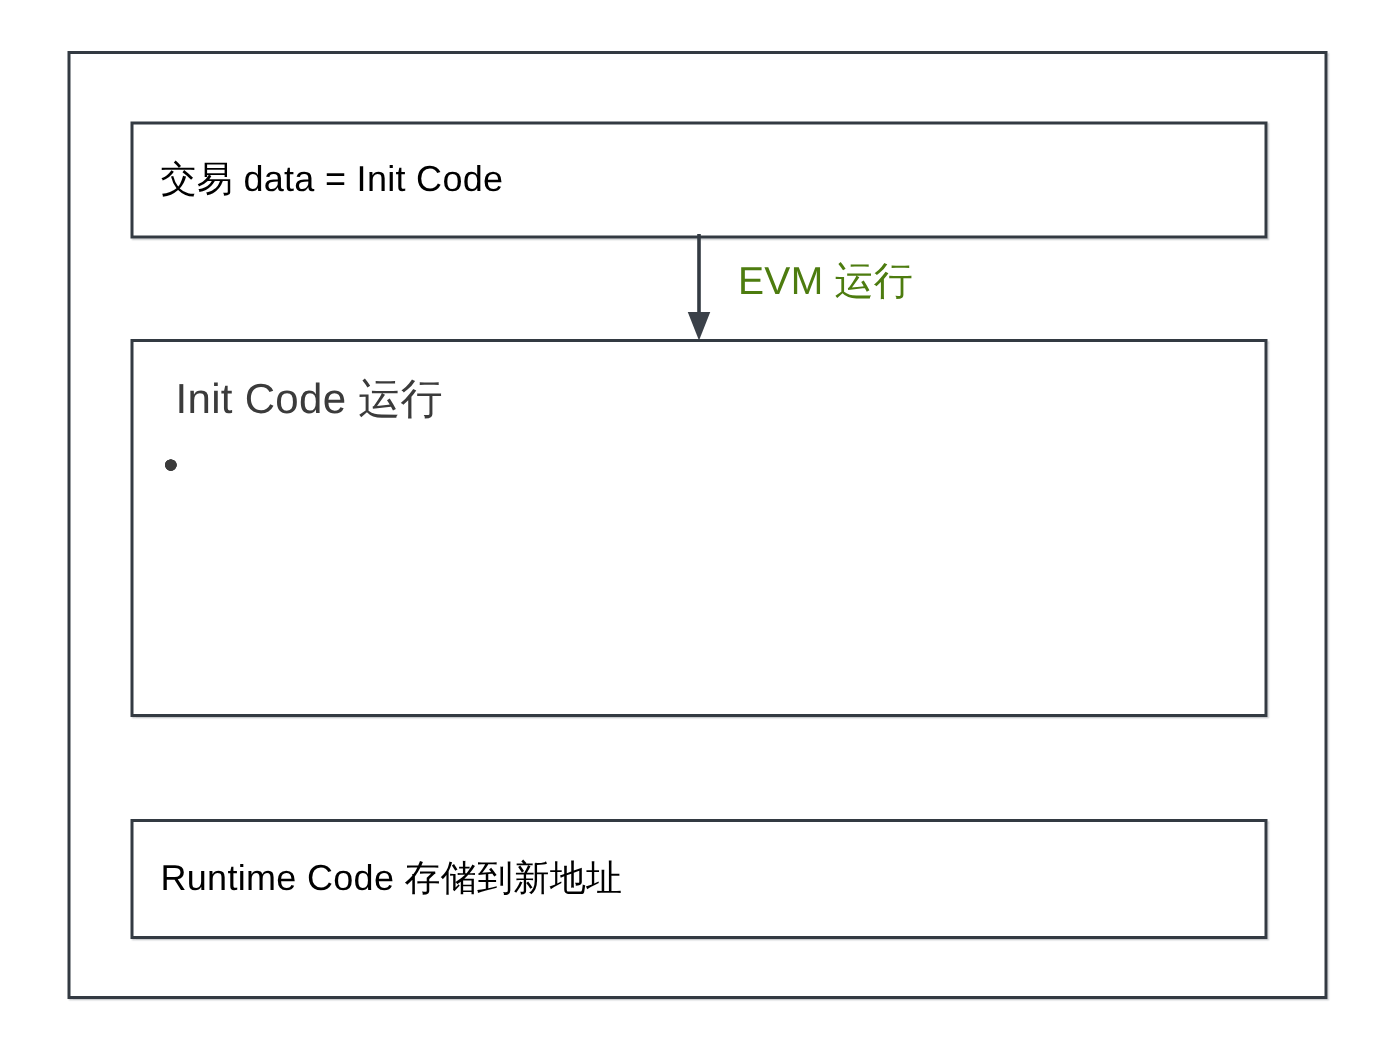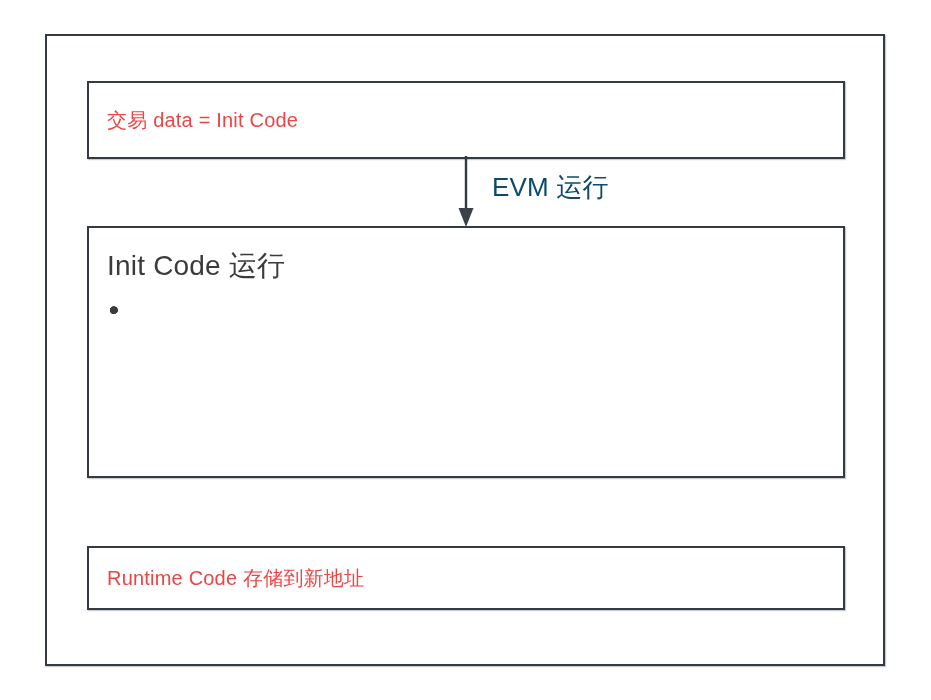--- a/index.html
+++ b/index.html
@@ -58,39 +58,39 @@
     top: 226px;
     width: 758px;
     height: 252px;
     padding: 16px 0 0 0;
   }
 
   #box-runtime-code {
     left: 87px;
     top: 546px;
     width: 758px;
-    height: 64px;
+    height: 80px;
     display: flex;
     align-items: center;
   }
 
   .box-text {
-    font-size: 20px;
+    font-size: 24px;
     line-height: 1.15;
-    color: #ef4444;
+    color: #000000;
     padding-left: 18px;
     white-space: nowrap;
     letter-spacing: 0.2px;
   }
 
   .list-title {
     font-size: 28px;
     line-height: 44px;
     color: #3b3b3b;
-    padding-left: 18px;
+    padding-left: 28px;
     white-space: nowrap;
     letter-spacing: 0.2px;
   }
 
   .bullet-list {
     list-style: none;
     margin: 0;
     padding: 0;
   }
 
@@ -120,21 +120,21 @@
     width: 22px;
     height: 72px;
   }
 
   .arrow-label {
     position: absolute;
     left: 492px;
     top: 170px;
     font-size: 26px;
     line-height: 34px;
-    color: #0c4a6e;
+    color: #4d7c0f;
     white-space: nowrap;
     letter-spacing: 0.2px;
   }
 </style>
 </head>
 <body>
 
 <div id="diagram-canvas">
 
   <div class="outer-frame"></div>

